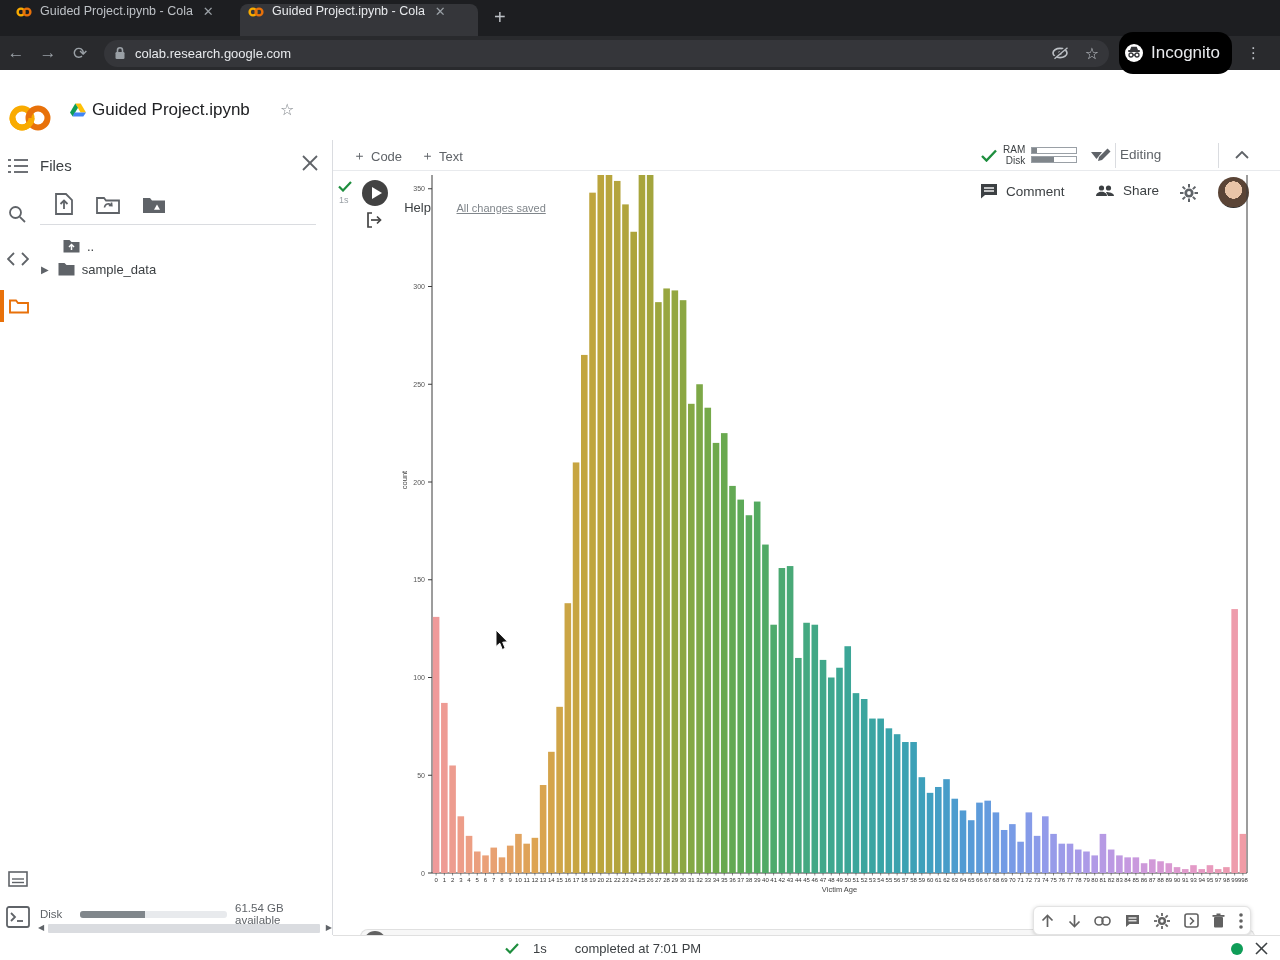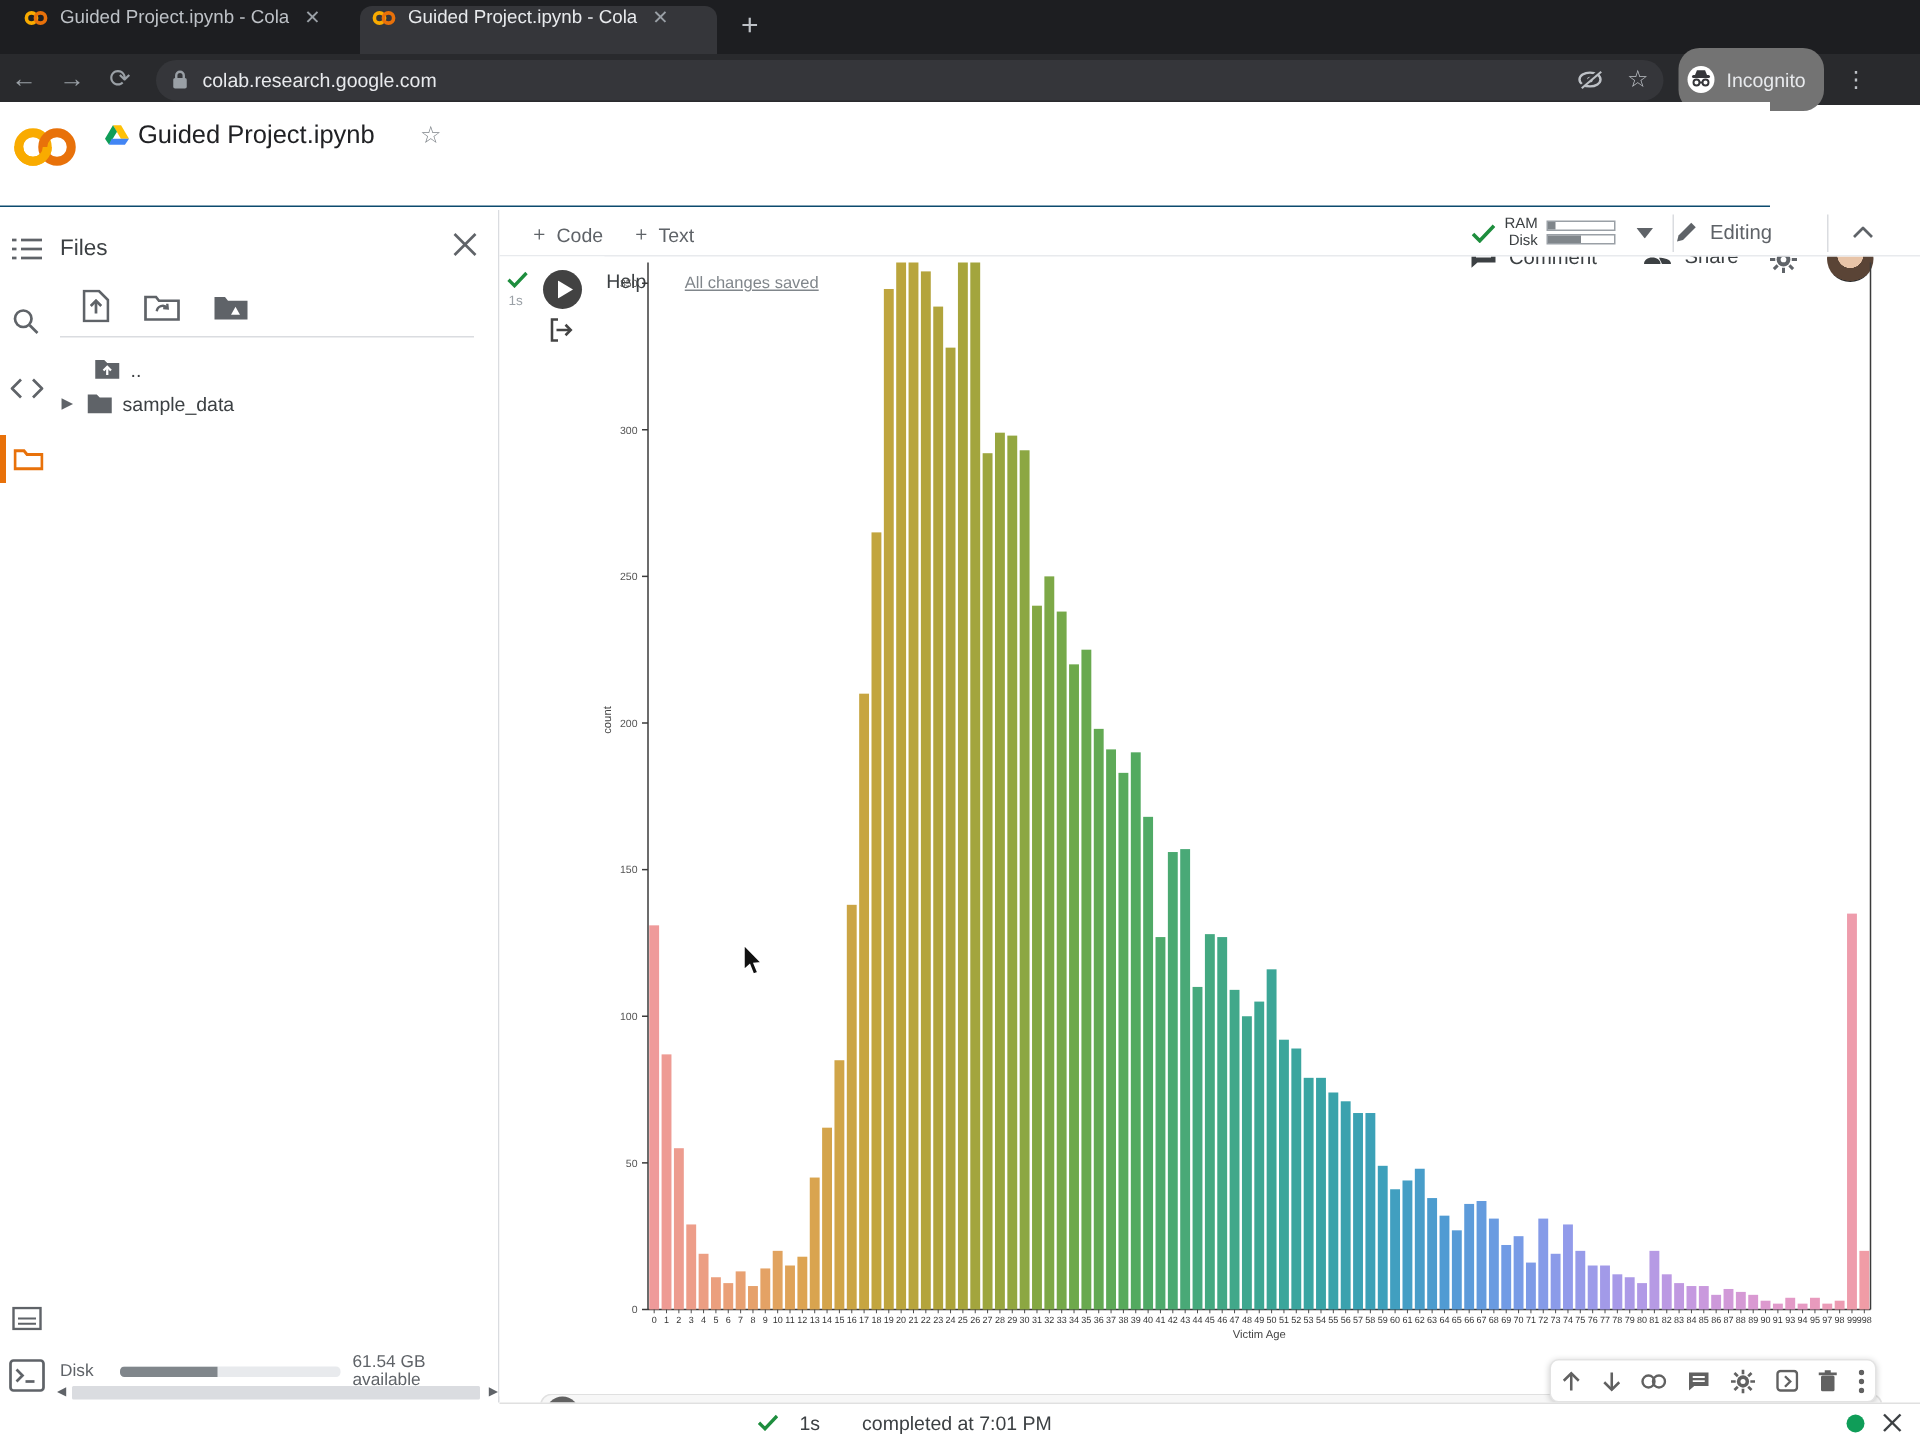--- a/index.html
+++ b/index.html
@@ -12,24 +12,24 @@
   .tab { top:4px; height:32px; border-radius:8px 8px 0 0; display:flex; align-items:flex-start; padding:0 8px; color:#bdc1c6; font-size:12.5px; }
   .tab.inactive { background:transparent; }
   .tab.active { background:#35363a; color:#e8eaed; }
   .tab .title { white-space:nowrap; overflow:hidden; max-width:165px; margin:0 8px 0 8px; }
   .tab .x { font-size:13px; color:#9aa0a6; padding:0 2px; }
   .newtab { color:#bdc1c6; font-size:20px; top:6px; }
   .urlrow { left:0; top:36px; width:1280px; height:34px; background:#292a2d; display:flex; align-items:center; }
   .navic { color:#9aa0a6; font-size:17px; width:32px; text-align:center; }
   .urlpill { background:#35363a; border-radius:15px; height:27px; flex:0 0 1005px; margin-left:8px; display:flex; align-items:center; color:#e8eaed; font-size:13px; padding:0 10px; }
   .urlpath { color:#9aa0a6; }
-  .incog { background:#737373; color:#e8eaed; border-radius:14px; height:42px; display:flex; align-items:center; font-size:13px; padding:0 12px 0 4px; margin-left:10px; }
+  .incog { background:#000000; color:#e8eaed; border-radius:14px; height:42px; display:flex; align-items:center; font-size:17px; padding:0 12px 0 4px; margin-left:10px; }
 
   
-  .appheader { left:0; top:68px; width:1180px; height:70px; background:#fff; border-bottom:1px solid #0c4a6e; }
+  .appheader { left:0; top:88px; width:1180px; height:70px; background:#fff; border-bottom:1px solid #0c4a6e; }
   .doctitle { font-size:17px; color:#202124; }
   .menu { font-size:13px; color:#3c4043; }
   .menu span { margin-right:22px; }
   .saved { font-size:11px; color:#80868b; text-decoration:underline; }
   .hbtn { font-size:13.5px; color:#3c4043; display:flex; align-items:center; gap:8px; }
 
   
   .rail { left:0; top:140px; width:38px; height:795px; background:#fff; }
   .filespanel { left:38px; top:140px; width:294px; height:795px; background:#fff; }
   .sidebar-border { left:332px; top:140px; width:1px; height:795px; background:#dadce0; }
@@ -274,21 +274,21 @@
         </div>
       <div class="bar-outline" style="margin-top:2px;">
           <div class="bar-fill" style="width:22px;"></div>
         </div>
     </div>
     <svg class="ic" style="margin-left:8px;" width="11" height="7" viewBox="0 0 11 7">
         <polygon points="0,0 11,0 5.5,7" fill="#5f6368"></polygon>
       </svg>
   </div>
   <div class="abs" style="left:782px;top:3px;width:1px;height:25px;background:#dadce0;"></div>
-  <div class="abs" style="left:784px;top:7px;display:flex;align-items:center;gap:8px;">
+  <div class="abs" style="left:764px;top:7px;display:flex;align-items:center;gap:8px;">
     <svg class="ic" width="15" height="15" viewBox="0 0 15 15">
         <path d="M1 14l1-4L10.5 1.5l3 3L5 13z" fill="#5f6368"></path>
       </svg>
     <span class="editing">Editing</span>
   </div>
   <div class="abs" style="left:885px;top:3px;width:1px;height:25px;background:#dadce0;"></div>
   <svg class="abs ic" style="left:902px;top:11px;" width="14" height="8" viewBox="0 0 14 8">
       <polyline points="1,7 7,1 13,7" fill="none" stroke="#5f6368" stroke-width="1.8"></polyline>
     </svg>
 </div>

